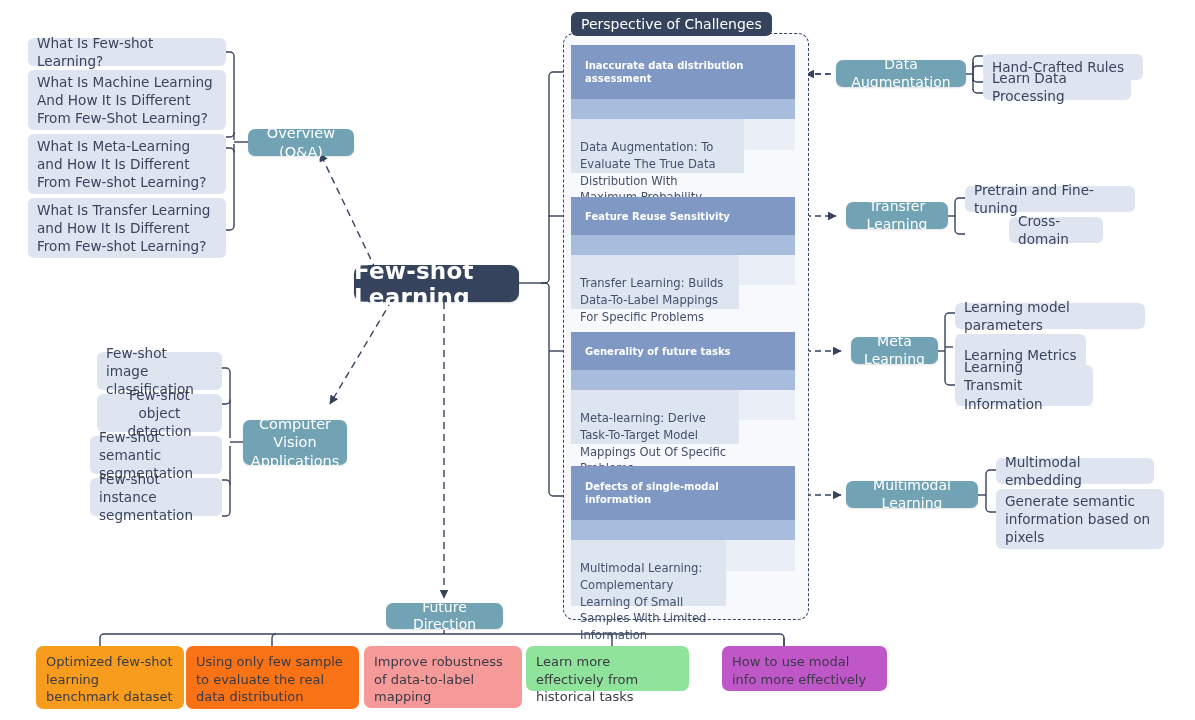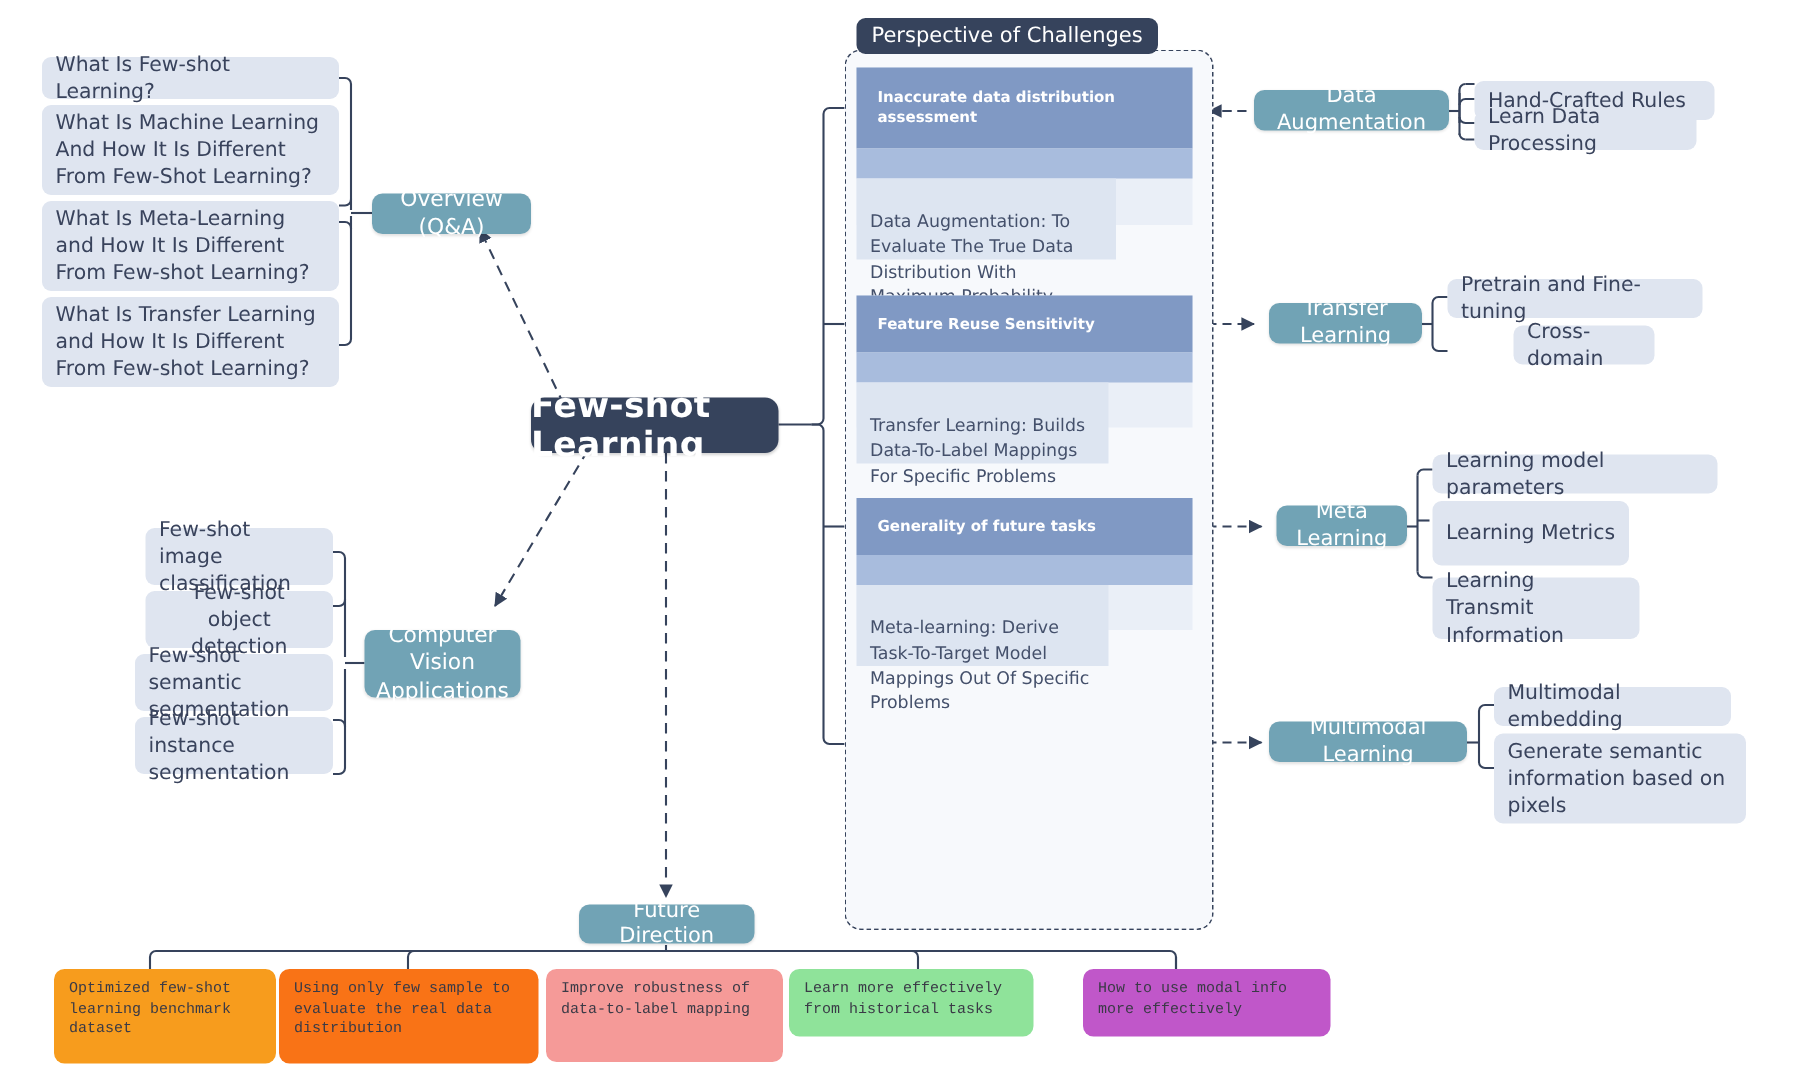--- a/index.html
+++ b/index.html
@@ -61,22 +61,22 @@
   .card .strip{background:#a8bcdd;}
   .card .desc{
     background:#dde5f1;color:#44506b;
     font-size:11.6px;line-height:1.45;
     padding:20px 9px;box-sizing:border-box;
   }
 
   
   .fd{
     border-radius:7px;color:#3a3a46;
-    font-size:10px;line-height:1.35;
-    padding:7px 10px;box-sizing:border-box;font-family:Liberation Mono, monospace;
+    font-size:13px;line-height:1.35;
+    padding:7px 10px;box-sizing:border-box;
   }
 </style>
 </head>
 <body>
 
 <div id="canvas">
 
   <svg class="lines" viewBox="0 0 1195 720">
     <defs>
       <marker id="arrR" markerWidth="7" markerHeight="7" refX="6" refY="3.2" orient="auto">
@@ -182,33 +182,38 @@
     <div class="strip" style="height:20px;"></div>
     <div class="desc" style="width:168px;height:54px;">Transfer Learning:  Builds Data-To-Label Mappings For Specific Problems</div>
   </div>
 
   <div class="node card" style="left:571px;top:332px;width:224px;height:88px;">
     <div class="hdr" style="height:38px;">Generality of future tasks</div>
     <div class="strip" style="height:20px;"></div>
     <div class="desc" style="width:168px;height:54px;">Meta-learning:  Derive Task-To-Target Model Mappings Out Of Specific Problems</div>
   </div>
 
+  <div class="node card" style="left:571px;top:466px;width:224px;height:105px;">
+    <div class="hdr" style="height:54px;">Defects of single-modal information</div>
+    <div class="strip" style="height:20px;"></div>
+    <div class="desc" style="width:155px;height:66px;">Multimodal Learning: Complementary Learning Of Small Samples With Limited Information</div>
+  </div>
 
   <div class="node topic small" style="left:836px;top:60px;width:130px;height:27px;">Data Augmentation</div>
   <div class="node leaf" style="left:983px;top:54px;width:160px;height:26px;">Hand-Crafted Rules</div>
   <div class="node leaf" style="left:983px;top:74px;width:148px;height:26px;">Learn Data Processing</div>
 
   <div class="node topic small" style="left:846px;top:202px;width:102px;height:27px;">Transfer Learning</div>
   <div class="node leaf" style="left:965px;top:186px;width:170px;height:26px;">Pretrain and Fine-tuning</div>
   <div class="node leaf" style="left:965px;top:217px;width:94px;height:26px;margin-left:44px;">Cross-domain</div>
 
   <div class="node topic small" style="left:851px;top:337px;width:87px;height:27px;">Meta Learning</div>
   <div class="node leaf" style="left:955px;top:303px;width:190px;height:26px;">Learning model parameters</div>
   <div class="node leaf" style="left:955px;top:334px;width:131px;height:43px;">Learning Metrics</div>
-  <div class="node leaf" style="left:955px;top:365px;width:138px;height:41px;margin-top:20px;">Learning Transmit Information</div>
+  <div class="node leaf" style="left:955px;top:365px;width:138px;height:41px;">Learning Transmit Information</div>
 
   <div class="node topic small" style="left:846px;top:481px;width:132px;height:27px;">Multimodal Learning</div>
   <div class="node leaf" style="left:996px;top:458px;width:158px;height:26px;">Multimodal embedding</div>
   <div class="node leaf" style="left:996px;top:489px;width:168px;height:60px;">Generate semantic information based on pixels</div>
 
   <div class="node topic small" style="left:386px;top:603px;width:117px;height:26px;">Future Direction</div>
 
   <div class="node fd" style="left:36px;top:646px;width:148px;height:63px;background:#f79c1d;">Optimized few-shot learning benchmark dataset</div>
   <div class="node fd" style="left:186px;top:646px;width:173px;height:63px;background:#f97316;">Using only few sample to evaluate the real data distribution</div>
   <div class="node fd" style="left:364px;top:646px;width:158px;height:62px;background:#f59a98;">Improve robustness of data-to-label mapping</div>

